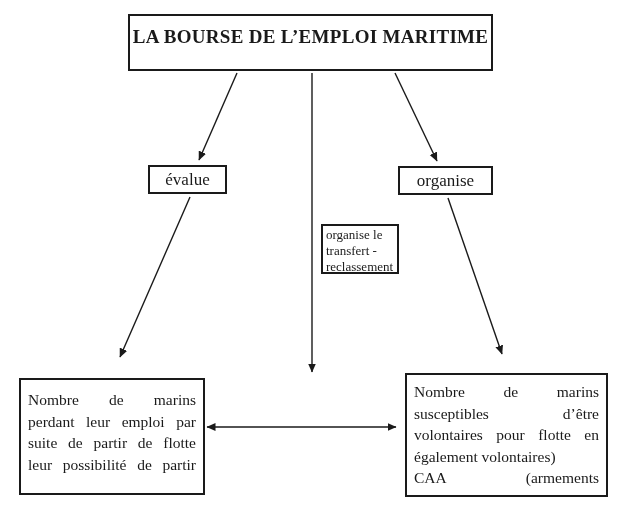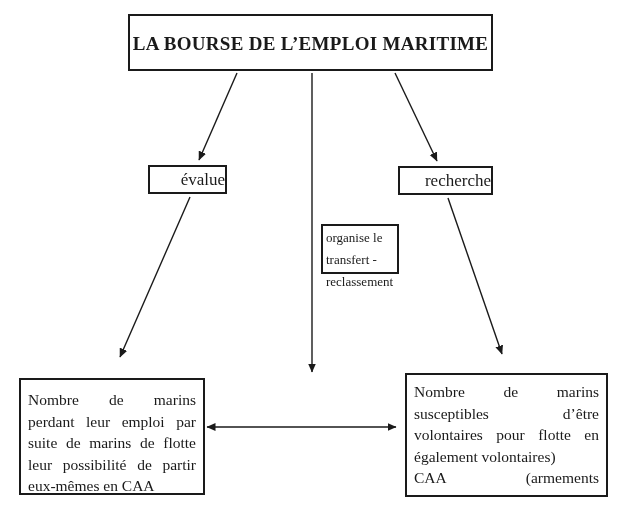--- a/index.html
+++ b/index.html
@@ -27,43 +27,43 @@
   }
   .box {
     position: absolute;
     border: 2px solid var(--ink);
     background: var(--paper);
   }
   .top-box {
     left: 128px; top: 14px;
     width: 365px; height: 57px;
     text-align: center;
-    padding-top: 17px;
+    padding-top: 10px;
     font-family: Liberation Serif, serif;
   }
   .top-box .title-text {
     font-weight: bold;
     font-size: 19px;
     letter-spacing: 0.3px;
     white-space: nowrap;
   }
   .small-box {
     display: flex;
     align-items: center;
-    justify-content: flex-end;
+    justify-content: center;
     font-size: 17px;
   }
   .evalue-box  { left: 148px; top: 165px; width: 79px; height: 29px; }
   .recherche-box { left: 398px; top: 166px; width: 95px; height: 29px; }
   .organise-box {
     left: 321px; top: 224px;
     width: 78px; height: 50px;
     border-width: 2px;
     font-size: 13px;
-    line-height: 22px;
+    line-height: 16px;
     padding: 1px 3px;
     white-space: pre-line;
   }
   .big-box {
     font-size: 15.5px;
     line-height: 21.6px;
     padding: 9px 7px;
   }
   .bottom-left-box  { left: 19px;  top: 378px; width: 186px; height: 117px; }
   .bottom-right-box { left: 405px; top: 373px; width: 203px; height: 124px; padding-top: 6px; }
@@ -96,33 +96,32 @@
 
   <div class="box top-box">
     <span class="title-text">LA BOURSE DE L’EMPLOI MARITIME</span>
   </div>
 
   <div class="box small-box evalue-box">
     <span>évalue</span>
   </div>
 
   <div class="box small-box recherche-box">
-    <span>recherche</span>
+    <span>organise</span>
   </div>
 
   <div class="box organise-box">organise le
 transfert -
 reclassement</div>
 
   <div class="box big-box bottom-left-box">
       <div class="jline">Nombre de marins</div>
       <div class="jline">perdant leur emploi par</div>
-      <div class="jline">suite de marins de flotte</div>
+      <div class="jline">suite de partir de flotte</div>
       <div class="jline">leur possibilité de partir</div>
-      <div class="jline last">eux-mêmes en CAA</div>
     </div>
 
   <div class="box big-box bottom-right-box">
       <div class="jline">Nombre de marins</div>
       <div class="jline">susceptibles d’être</div>
       <div class="jline">volontaires pour flotte en</div>
       <div class="jline last">également volontaires)</div>
       <div class="jline">CAA (armements</div>
     </div>
 

